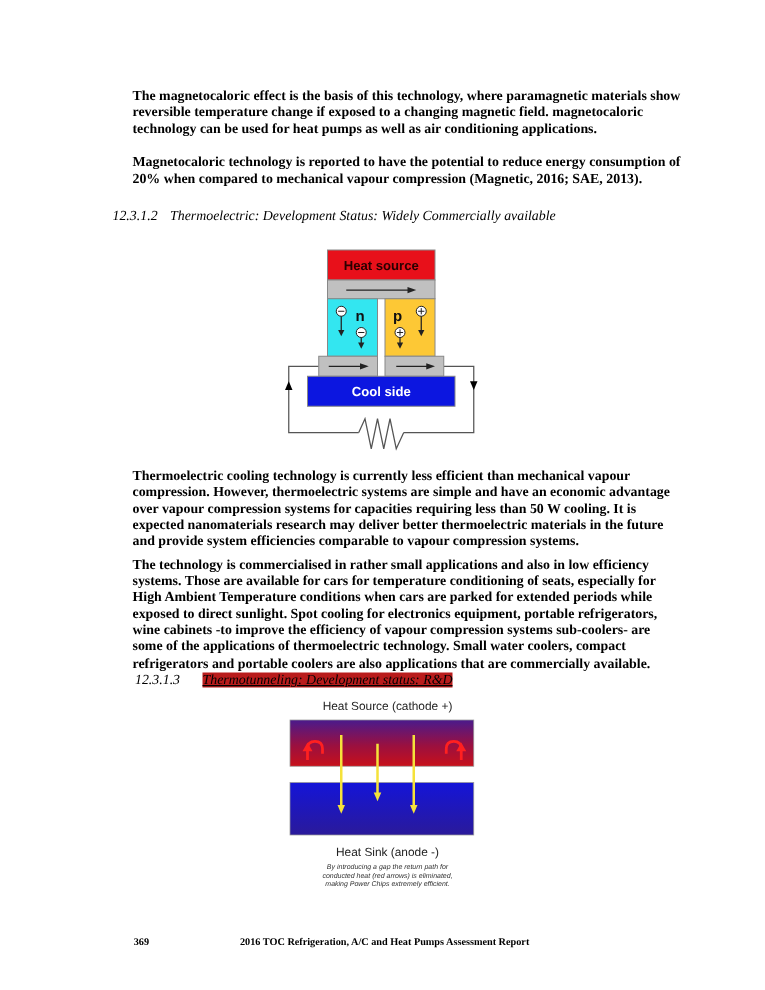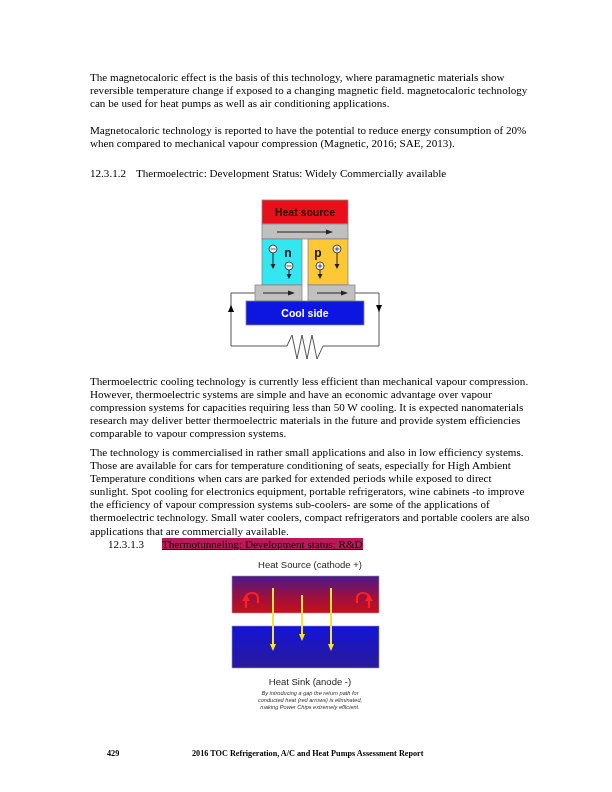--- a/index.html
+++ b/index.html
@@ -1,21 +1,21 @@
 <!DOCTYPE html>
 <html><head>
 <meta charset="utf-8">
 <style>
   html, body { margin: 0; padding: 0; background: #ffffff; }
   body { width: 612px; height: 792px; position: relative; overflow: hidden; font-family: "Liberation Serif", serif; color: #000; }
-  .para { position: absolute; left: 90px; width: 440px; font-size: 11.1px; line-height: 13.1px; }
-  .heading { position: absolute; left: 90px; font-size: 11.1px; white-space: nowrap; }
+  .para { position: absolute; left: 106px; width: 440px; font-size: 11.1px; line-height: 13.1px; font-weight: bold; }
+  .heading { position: absolute; left: 90px; font-size: 11.1px; font-style: italic; white-space: nowrap; }
   .heading .num { display: inline-block; width: 46px; }
   .heading3 .num { display: inline-block; width: 72px; text-align: center; }
-  .hl { background: #be185d; text-decoration: underline; }
+  .hl { background: #b91c1c; text-decoration: underline; }
   .fig { position: absolute; }
   .footer { position: absolute; top: 749px; font-family: "Liberation Serif", serif; font-weight: bold; font-size: 8.2px; white-space: nowrap; }
   .svgtext { font-family: "Liberation Sans", sans-serif; }
 </style>
 </head>
 <body>
 
 <div class="para" style="top:71px;">The magnetocaloric effect is the basis of this technology, where paramagnetic materials show reversible temperature change if exposed to a changing magnetic field. magnetocaloric technology can be used for heat pumps as well as air conditioning applications.</div>
 <div class="para" style="top:124px;">Magnetocaloric technology is reported to have the potential to reduce energy consumption of 20% when compared to mechanical vapour compression (Magnetic, 2016; SAE, 2013).</div>
 
@@ -106,14 +106,14 @@
   <line x1="77" y1="40" x2="77" y2="80" stroke="#f5e23a" stroke-width="2"></line>
   <polygon points="77,86 74,79 80,79" fill="#f5e23a"></polygon>
   <line x1="106" y1="33" x2="106" y2="90" stroke="#f5e23a" stroke-width="2"></line>
   <polygon points="106,96 103,89 109,89" fill="#f5e23a"></polygon>
   <text x="85" y="130" text-anchor="middle" class="svgtext" font-size="9.5" fill="#222">Heat Sink (anode -)</text>
   <text x="85" y="140" text-anchor="middle" class="svgtext" font-size="5.6" font-style="italic" fill="#333">By introducing a gap the return path for</text>
   <text x="85" y="147" text-anchor="middle" class="svgtext" font-size="5.6" font-style="italic" fill="#333">conducted heat (red arrows) is eliminated,</text>
   <text x="85" y="154" text-anchor="middle" class="svgtext" font-size="5.6" font-style="italic" fill="#333">making Power Chips extremely efficient.</text>
 </svg>
 
-<div class="footer" style="left:107px;">429</div>
+<div class="footer" style="left:107px;">369</div>
 <div class="footer" style="left:192px;">2016 TOC Refrigeration, A/C and Heat Pumps Assessment Report</div>
 
 </body></html>

